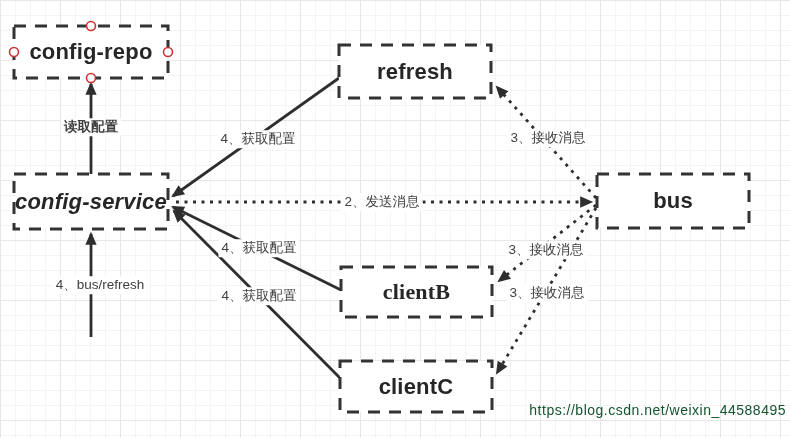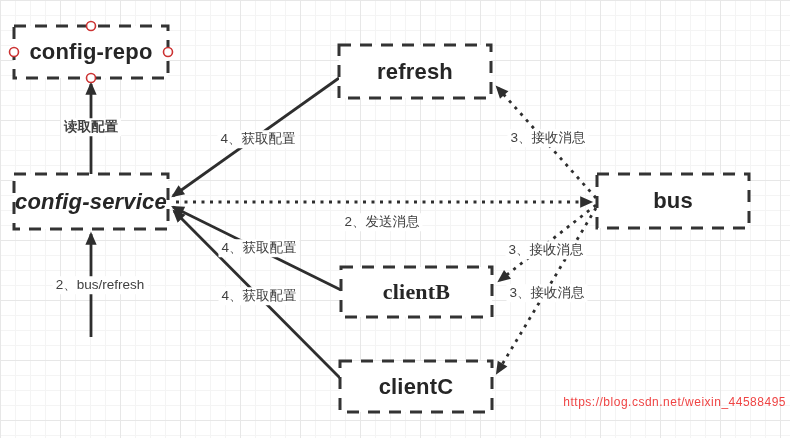--- a/index.html
+++ b/index.html
@@ -23,22 +23,22 @@
   .node-label{
     position:absolute;display:flex;align-items:center;justify-content:center;
     font-weight:bold;font-size:22px;color:#262626;letter-spacing:0.2px;
   }
   .edge-label{
     position:absolute;transform:translate(-50%,-50%);
     font-size:13.5px;color:#404040;background:#ffffff;
     padding:1px 3px;white-space:nowrap;line-height:1.15;
   }
   .watermark{
-    position:absolute;right:4px;bottom:29px;
-    font-size:12px;color:#ef4444;letter-spacing:0.5px;white-space:nowrap;
+    position:absolute;right:4px;bottom:20px;
+    font-size:14px;color:#14532d;letter-spacing:0.5px;white-space:nowrap;
   }
 </style>
 </head>
 <body>
 
 <svg id="diagram" viewBox="0 0 790 438" xmlns="http://www.w3.org/2000/svg">
   <defs>
     <marker id="arrow" viewBox="0 0 12 12" markerUnits="userSpaceOnUse" markerWidth="14" markerHeight="13" refX="10" refY="6" orient="auto">
       <path d="M0,0.8 L12,6 L0,11.2 Z" fill="#2e2e2e"></path>
     </marker>
@@ -69,23 +69,23 @@
 </svg>
 
 <div id="labels">
     <div class="node-label" style="left: 14px; top: 26px; width: 154px; height: 52px;">config-repo</div>
     <div class="node-label" style="left: 14px; top: 174px; width: 154px; height: 55px; font-style: italic;">config-service</div>
     <div class="node-label" style="left: 339px; top: 45px; width: 152px; height: 53px;">refresh</div>
     <div class="node-label" style="left: 341px; top: 267px; width: 151px; height: 50px; font-family: Liberation Serif, serif;">clientB</div>
     <div class="node-label" style="left: 340px; top: 361px; width: 152px; height: 51px;">clientC</div>
     <div class="node-label" style="left: 597px; top: 174px; width: 152px; height: 54px;">bus</div>
     <span class="edge-label" style="left: 91px; top: 127px; font-weight: bold;">读取配置</span>
-    <span class="edge-label" style="left: 100px; top: 285px;">2、bus/refresh</span>
+    <span class="edge-label" style="left: 100px; top: 285px;">4、bus/refresh</span>
     <span class="edge-label" style="left: 258px; top: 139px;">4、获取配置</span>
     <span class="edge-label" style="left: 259px; top: 248px;">4、获取配置</span>
     <span class="edge-label" style="left: 259px; top: 296px;">4、获取配置</span>
-    <span class="edge-label" style="left: 382px; top: 202px; margin-top: 20px;">2、发送消息</span>
+    <span class="edge-label" style="left: 382px; top: 202px;">2、发送消息</span>
     <span class="edge-label" style="left: 548px; top: 138px;">3、接收消息</span>
     <span class="edge-label" style="left: 546px; top: 250px;">3、接收消息</span>
     <span class="edge-label" style="left: 547px; top: 293px;">3、接收消息</span>
   </div>
 
 <div class="watermark">https://blog.csdn.net/weixin_44588495</div>
 
 </body></html>

